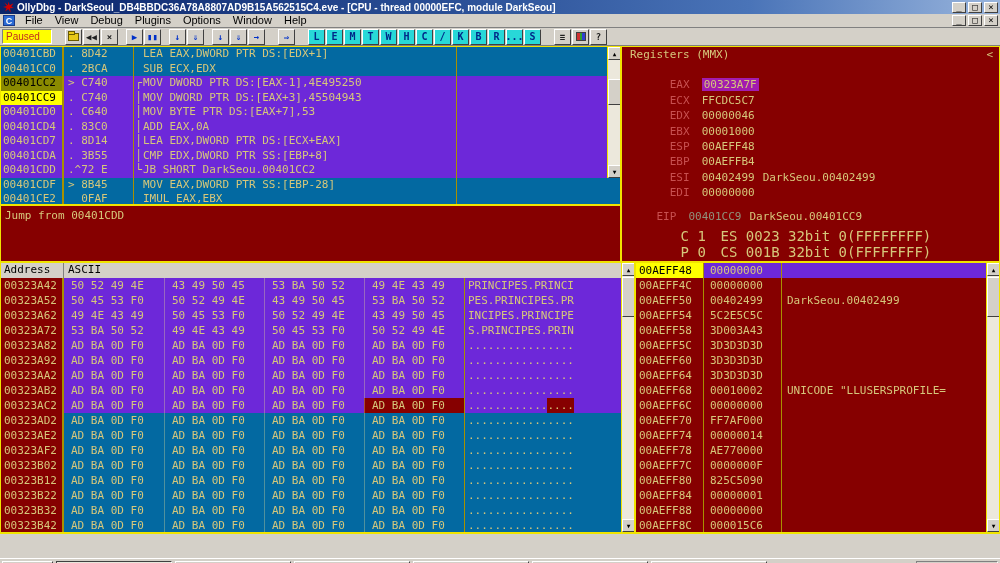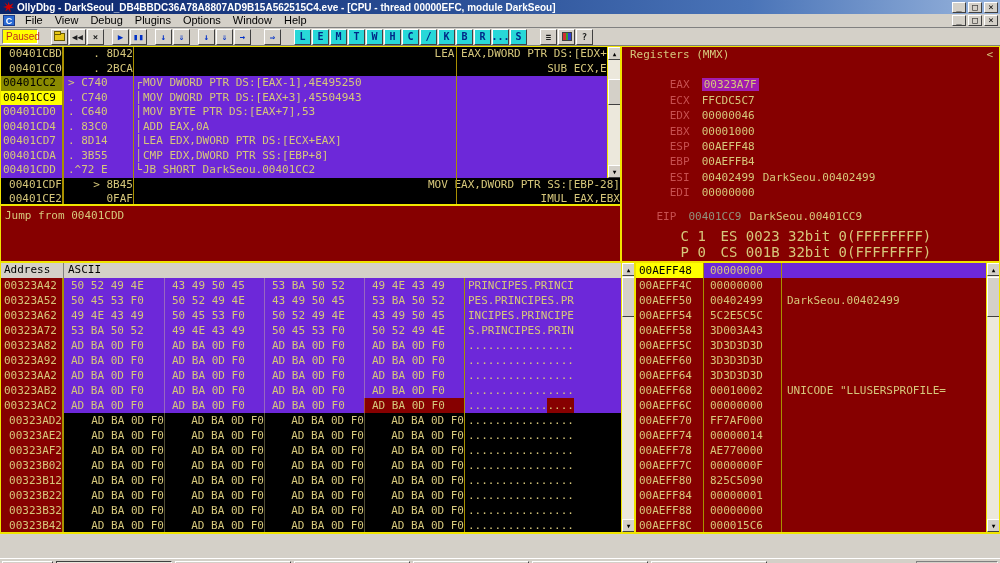--- a/index.html
+++ b/index.html
@@ -22,21 +22,21 @@
   .menubar { position:absolute; left:0; top:14px; width:1000px; height:14px; background:#D4D0C8;
     display:flex; align-items:center; border-bottom:1px solid #808080; }
   .appicon { width:12px; height:11px; margin:0 4px 0 3px; background:#2a6ad4; color:#fff; font-weight:bold;
     font-size:9px; line-height:11px; text-align:center; border:1px solid #1a3a8a; }
   .menu-item { padding:0 6px; height:13px; line-height:13px; color:#000; cursor:default; }
   .menubar .winbtns { margin-left:auto; margin-right:2px; }
 
   
   .toolbar { position:absolute; left:0; top:28px; width:1000px; height:18px; background:#D4D0C8;
     display:flex; align-items:center; padding-left:2px; border-bottom:1px solid #808080; }
-  .paused-box { width:36px; height:15px; background:#FFFF00; color:#C03020; font-size:10px;
+  .paused-box { width:50px; height:15px; background:#FFFF00; color:#C03020; font-size:10px;
     line-height:14px; padding-left:3px; border:1px solid; border-color:#808080 #fff #fff #808080; margin-right:6px; }
   .tbtn { width:17px; height:16px; background:#D4D0C8; border:1px solid; border-color:#fff #404040 #404040 #fff;
     display:flex; align-items:center; justify-content:center; font-size:9px; color:#202020;
     font-family:"DejaVu Sans Mono",monospace; margin-right:1px; }
   .tbtn.blue { color:#0030C8; font-weight:bold; }
   .tbtn.dk { font-weight:bold; }
   .tbtn.cyan { background:#28D8D8; color:#002888; font-weight:bold; font-size:10px; }
   .tbtn.gap { margin-left:7px; } .tbtn.gap2 { margin-left:12px; }
   .ico-folder { width:11px; height:8px; background:#E8C818; border:1px solid #6a5a00; position:relative; }
   .ico-folder:before { content:""; position:absolute; left:-1px; top:-3px; width:5px; height:2px; background:#E8C818; border:1px solid #6a5a00; }
@@ -46,21 +46,21 @@
   
   .pane { position:absolute; background:#860000; border:1px solid #F0E400; overflow:hidden; }
   #disasm   { left:0;   top:46px;  width:621px; height:159px; }
   #infopane { left:0;   top:205px; width:621px; height:57px;  }
   #registers{ left:621px;top:46px; width:379px; height:216px; }
   #dump     { left:0;   top:262px; width:635px; height:271px; }
   #stack    { left:635px;top:262px;width:365px; height:271px; }
 
   
   .drow { display:flex; height:14.5px; line-height:14.5px; font-size:11px; color:#D6C77B; white-space:pre; }
-  .row-red { background:#000000;text-align:right; } .row-green { background:#6d28d9; }
+  .row-red { background:#0369a1; } .row-green { background:#6d28d9; }
   .d-addr { width:63px; padding-left:2px; border-right:2px solid #A89000; flex:none; }
   .addr-olive { background:#8a8a00; color:#000; }
   .addr-yellow { background:#FFFF00; color:#000; }
   .d-hex { width:70px; padding-left:4px; border-right:1px solid #A89000; flex:none; overflow:hidden; }
   .d-br { width:9px; flex:none; text-align:center; }
   .d-txt { flex:1; overflow:hidden; }
   .cmt-divider { position:absolute; left:455px; top:0; width:1px; height:159px; background:#A89000; }
 
   
   .info-text { padding:3px 16px 0 4px; color:#D6C77B; font-size:11px; }

